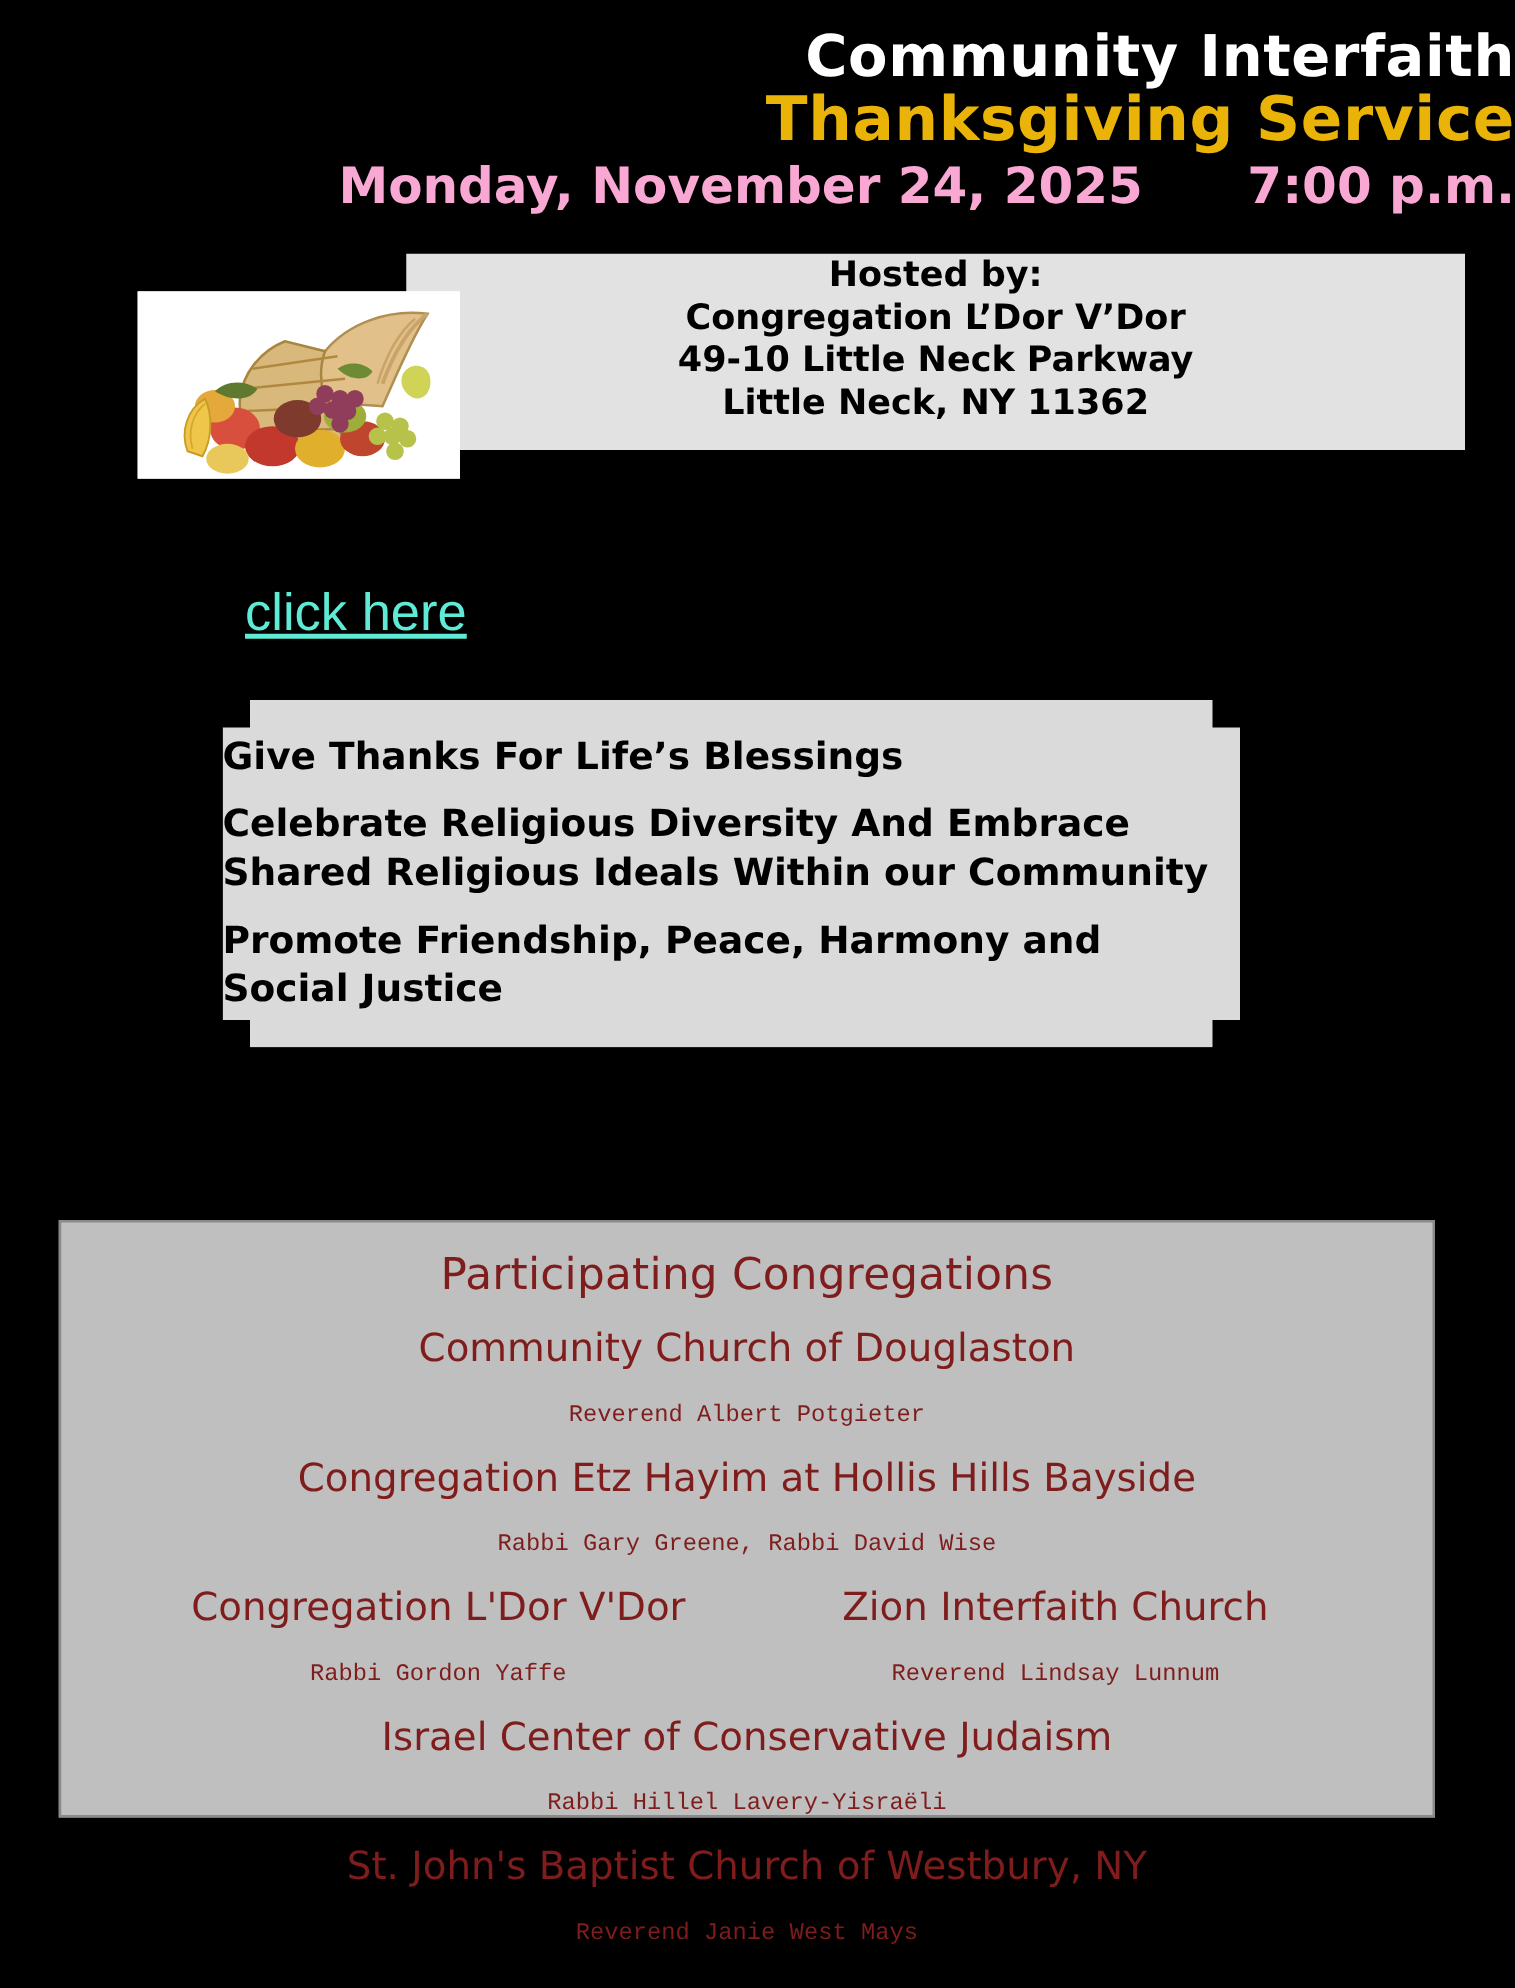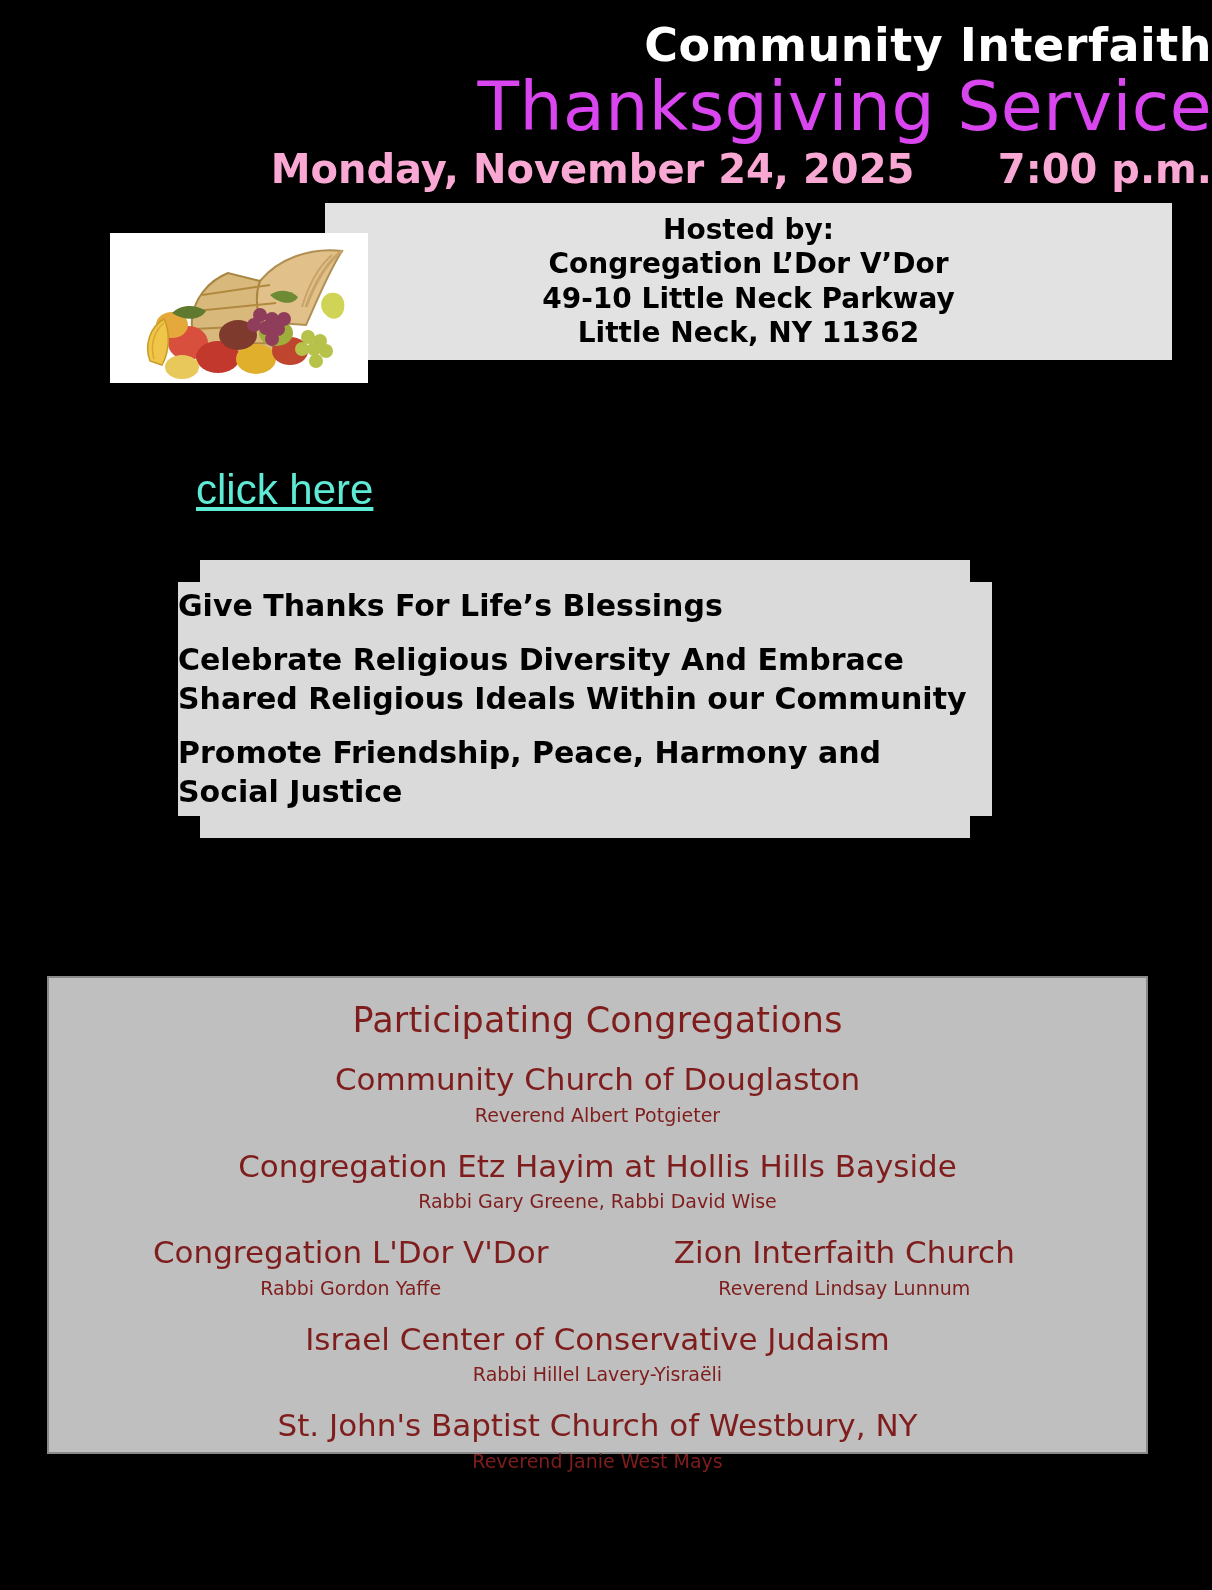--- a/index.html
+++ b/index.html
@@ -28,25 +28,25 @@
     padding-top: 22px;
   }
   .title-line1 {
     font-size: 46px;
     font-weight: bold;
     line-height: 1.0;
     letter-spacing: 0.5px;
     color: #ffffff;
   }
   .title-line2 {
-    font-size: 68px;
-    font-weight: normal;
+    font-size: 49px;
+    font-weight: bold;
     line-height: 1.08;
     letter-spacing: 0.5px;
-    color: #d946ef;
+    color: #eab308;
     margin-top: 2px;
   }
   .title-line3 {
     font-size: 40px;
     font-weight: bold;
     line-height: 1.1;
     color: #f9a8d4;
     margin-top: 4px;
     white-space: pre;
   }
@@ -56,21 +56,21 @@
     position: absolute;
     left: 325px;
     top: 203px;
     width: 847px;
     height: 157px;
     background: #e2e2e2;
     color: #000000;
     display: flex;
     flex-direction: column;
     align-items: center;
-    justify-content: center;
+    justify-content: flex-start;
     text-align: center;
   }
   .host-band .line {
     font-size: 28px;
     font-weight: bold;
     line-height: 1.22;
   }
 
   
   .cornucopia-wrap {
@@ -147,21 +147,22 @@
     letter-spacing: 0.2px;
   }
   .cong-block { margin-top: 22px; }
   .cong-name {
     font-size: 31px;
     line-height: 1.12;
   }
   .cong-leader {
     font-size: 19px;
     line-height: 1.2;
-    margin-top: 7px;
+    margin-top: 24px;
+    font-family: Liberation Mono, monospace;
   }
   .cong-two-col {
     margin-top: 22px;
     display: flex;
     justify-content: center;
     align-items: flex-start;
   }
   .cong-two-col .col {
     width: 45%;
   }

